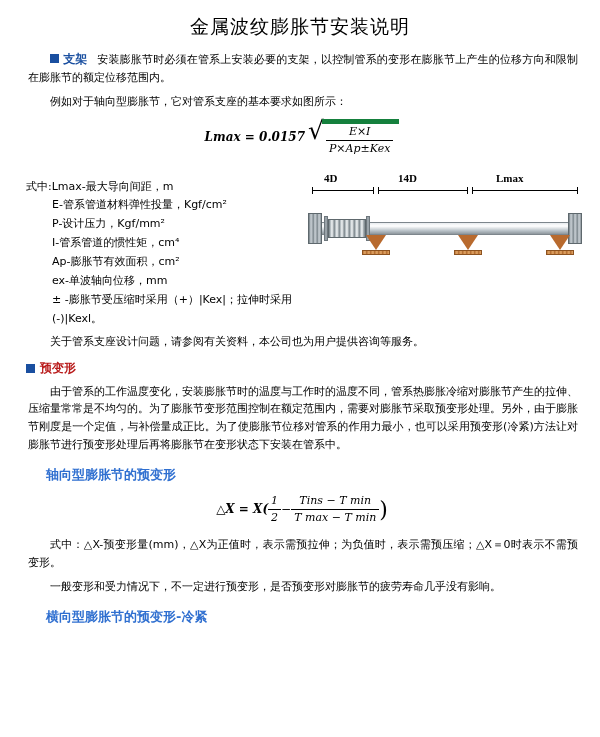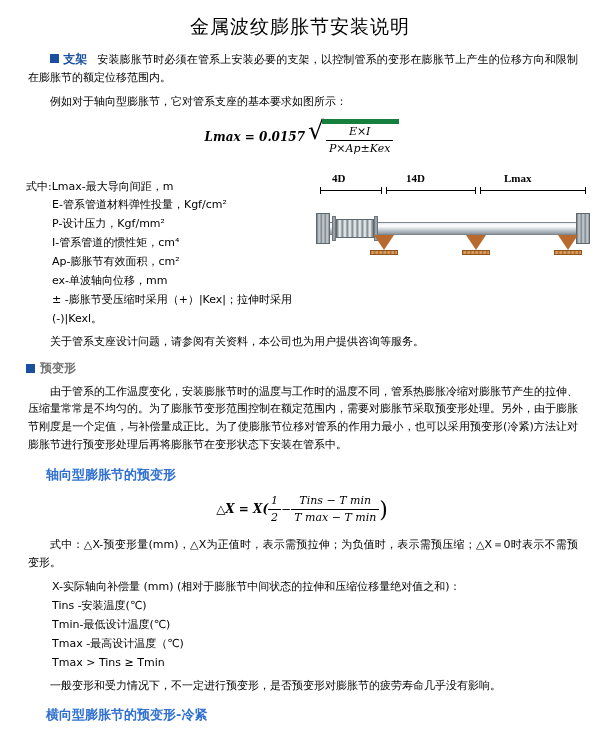--- a/index.html
+++ b/index.html
@@ -38,21 +38,21 @@
     margin: 0 0 6px 2px;
     line-height: 1.62;
     text-align: justify;
     font-size: 11px;
   }
   .indent {
     text-indent: 2em;
   }
   .sec-head {
     font-weight: bold;
-    color: #737373;
+    color: #b91c1c;
     font-size: 12px;
     margin: 9px 0 6px 0;
     display: flex;
     align-items: center;
     gap: 5px;
   }
   .sec-head .sq {
     display: inline-block;
     width: 9px;
     height: 9px;
@@ -121,21 +121,21 @@
   .defs .line {
     line-height: 1.72;
     font-size: 11px;
   }
   .def-indent {
     padding-left: 26px;
   }
   .fig-row {
     display: flex;
     align-items: flex-start;
-    gap: 8px;
+    gap: 0;
   }
   .fig-col {
     width: 280px;
     flex: 0 0 auto;
     padding-top: 6px;
   }
   .fig {
     position: relative;
     width: 280px;
     height: 108px;
@@ -342,26 +342,19 @@
     <p class="para indent">由于管系的工作温度变化，安装膨胀节时的温度与工作时的温度不同，管系热膨胀冷缩对膨胀节产生的拉伸、压缩量常常是不均匀的。为了膨胀节变形范围控制在额定范围内，需要对膨胀节采取预变形处理。另外，由于膨胀节刚度是一个定值，与补偿量成正比。为了使膨胀节位移对管系的作用力最小，也可以采用预变形(冷紧)方法让对膨胀节进行预变形处理后再将膨胀节在变形状态下安装在管系中。</p>
 
     <div class="sub-head">轴向型膨胀节的预变形</div>
 
     <div class="eq-line">
       <span class="eq-x">△X = X(</span><span class="frac"><span class="num">1</span><span class="den">2</span></span><span>−</span><span class="frac"><span class="num">Tins − T min</span><span class="den">T max − T min</span></span><span class="paren-big">)</span>
     </div>
 
     <p class="para indent">式中：△X-预变形量(mm)，△X为正值时，表示需预拉伸；为负值时，表示需预压缩；△X＝0时表示不需预变形。</p>
 
-    <div class="defs">
-      <div class="line def-indent small-note">X-实际轴向补偿量 (mm) (相对于膨胀节中间状态的拉伸和压缩位移量绝对值之和)：</div>
-      <div class="line def-indent small-note">Tins -安装温度(℃)</div>
-      <div class="line def-indent small-note">Tmin-最低设计温度(℃)</div>
-      <div class="line def-indent small-note">Tmax -最高设计温度（℃)</div>
-      <div class="line def-indent small-note">Tmax &gt; Tins ≥ Tmin</div>
-    </div>
 
     <p class="para indent">一般变形和受力情况下，不一定进行预变形，是否预变形对膨胀节的疲劳寿命几乎没有影响。</p>
 
     <div class="sub-head">横向型膨胀节的预变形-冷紧</div>
 
   </div>
 </div>
 
 </body></html>

